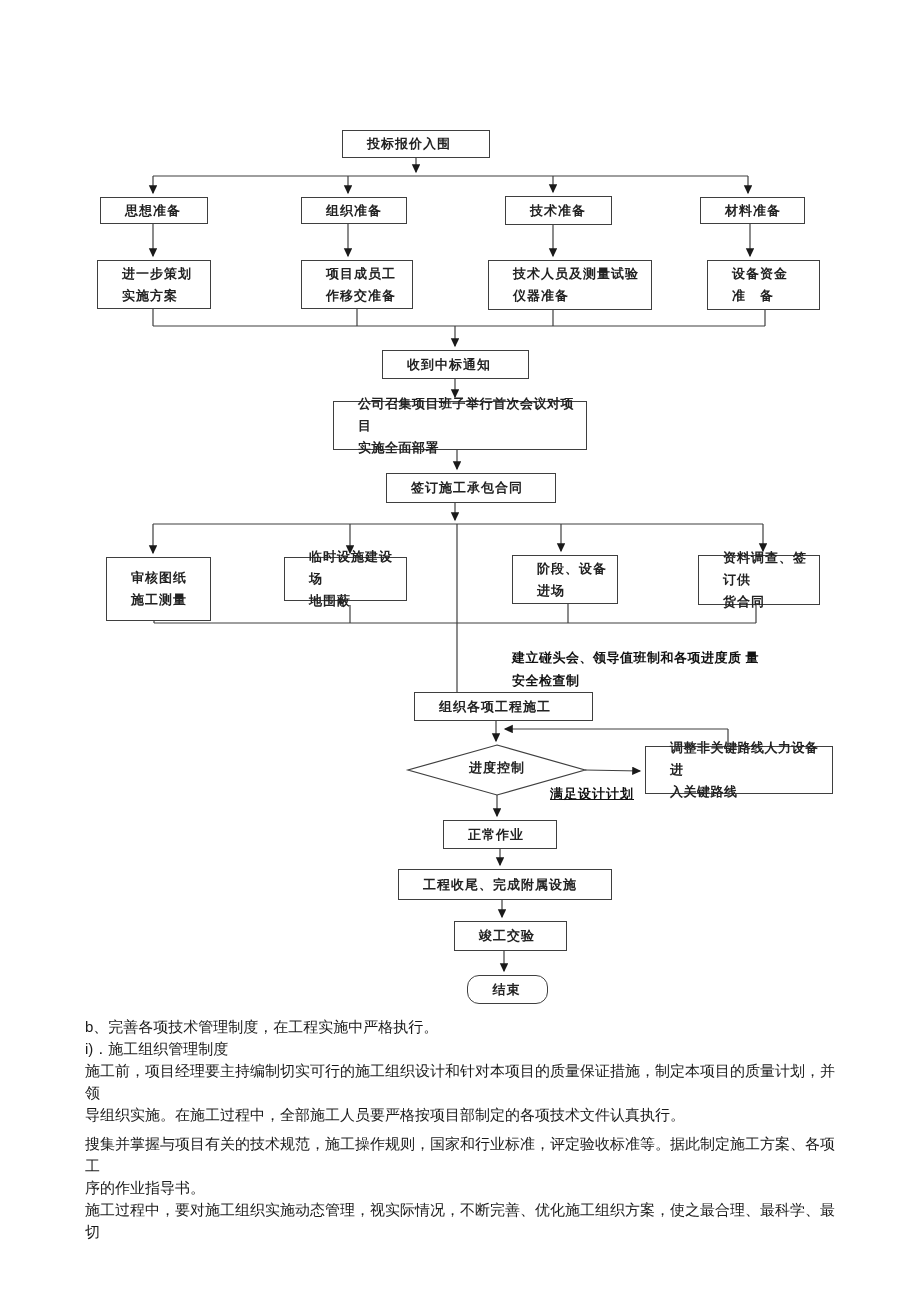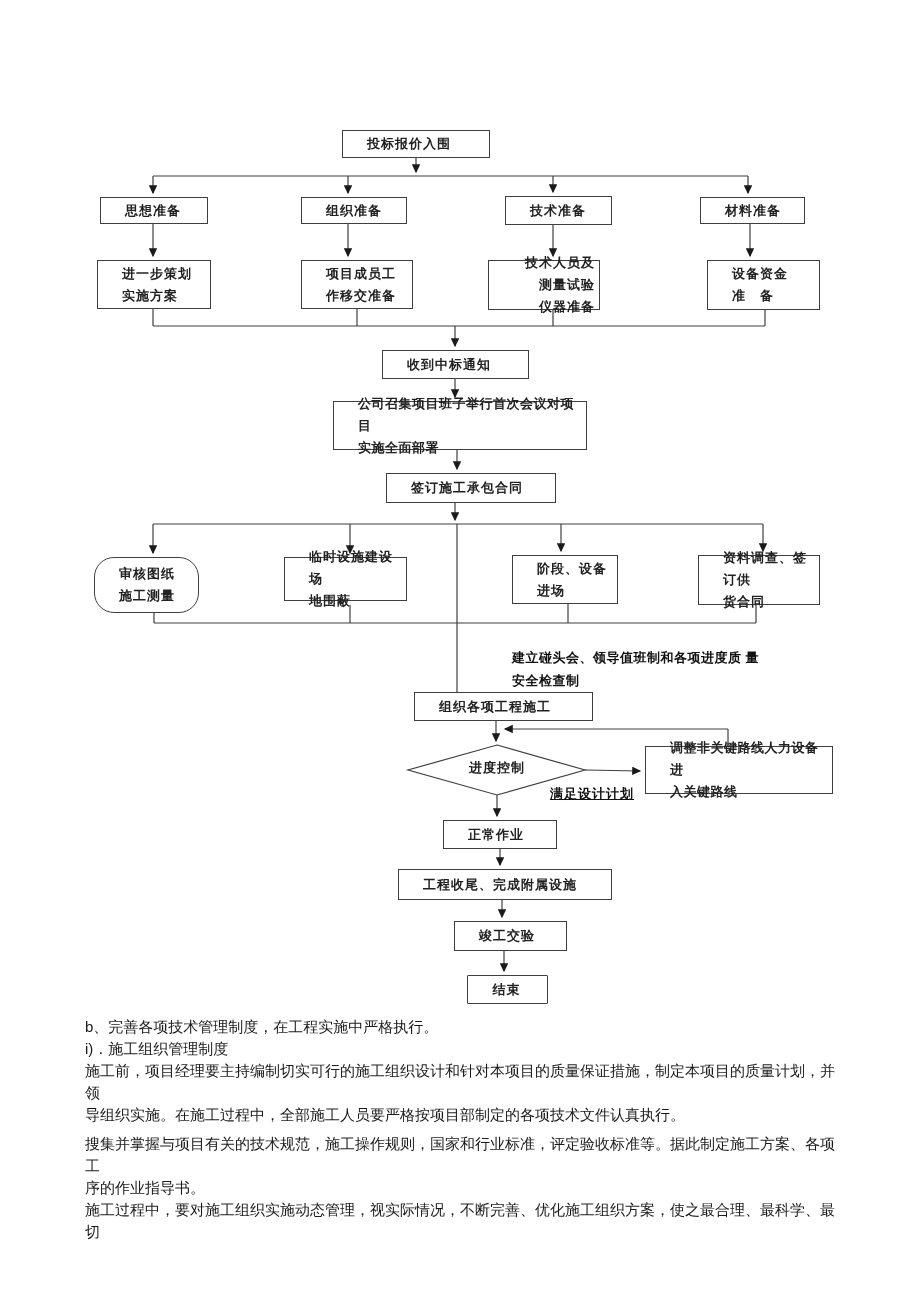--- a/index.html
+++ b/index.html
@@ -4,21 +4,21 @@
 <style>
   html,body{margin:0;padding:0;background:#fff;}
   #page{position:relative;width:920px;height:1301px;background:#ffffff;
         font-family:"Liberation Sans",sans-serif;color:#1c1c1c;overflow:hidden;}
   svg.wires{position:absolute;left:0;top:0;width:920px;height:1301px;}
   .node{position:absolute;border:1px solid #3f3f3f;background:#fff;
         display:flex;align-items:center;box-sizing:border-box;
         font-size:13px;letter-spacing:1px;line-height:22px;color:#222;
         padding-left:24px;padding-right:4px;white-space:pre-line;font-weight:600;}
   .node.center{justify-content:center;padding-left:2px;}
-  .node.rounded{border-radius:1px;}
+  .node.rounded{border-radius:12px;}
   .node.tight{letter-spacing:0.5px;}
   .freetext{position:absolute;white-space:pre-line;font-weight:bold;
             font-size:13px;line-height:23px;letter-spacing:0.5px;color:#111;}
   .diamond-label{position:absolute;left:408px;top:759px;width:178px;text-align:center;
             font-size:13px;letter-spacing:1px;color:#222;font-weight:700;}
   .smalllabel{position:absolute;font-size:13px;font-weight:bold;letter-spacing:1px;color:#111;text-decoration:underline;}
   .paras{position:absolute;left:85px;top:1016px;width:755px;font-size:15px;
          line-height:22px;color:#1a1a1a;}
   .paras p{margin:0 0 0 0;white-space:pre-line;}
   .paras p.gap{margin-top:7px;}
@@ -91,33 +91,33 @@
 
   <div class="node" style="left:100px;top:197px;width:108px;height:27px;">思想准备</div>
   <div class="node" style="left:301px;top:197px;width:106px;height:27px;">组织准备</div>
   <div class="node" style="left:505px;top:196px;width:107px;height:29px;">技术准备</div>
   <div class="node" style="left:700px;top:197px;width:105px;height:27px;">材料准备</div>
 
   <div class="node" style="left:97px;top:260px;width:114px;height:49px;">进一步策划
 实施方案</div>
   <div class="node" style="left:301px;top:260px;width:112px;height:49px;">项目成员工
 作移交准备</div>
-  <div class="node" style="left:488px;top:260px;width:112px;height:50px;text-align:right;">技术人员及测量试验
+  <div class="node" style="left:488px;top:260px;width:164px;height:50px;">技术人员及测量试验
 仪器准备</div>
   <div class="node" style="left:707px;top:260px;width:113px;height:50px;">设备资金
 准　备</div>
 
   <div class="node" style="left:382px;top:350px;width:147px;height:29px;">收到中标通知</div>
 
   <div class="node tight" style="left:333px;top:401px;width:254px;height:49px;">公司召集项目班子举行首次会议对项目
 实施全面部署</div>
 
   <div class="node" style="left:386px;top:473px;width:170px;height:30px;">签订施工承包合同</div>
 
-  <div class="node" style="left:94px;top:557px;width:105px;height:56px;border-radius:20px;">审核图纸
+  <div class="node" style="left:106px;top:557px;width:105px;height:64px;">审核图纸
 施工测量</div>
   <div class="node" style="left:284px;top:557px;width:123px;height:44px;">临时设施建设场
 地围蔽</div>
   <div class="node" style="left:512px;top:555px;width:106px;height:49px;">阶段、设备进场</div>
   <div class="node" style="left:698px;top:555px;width:122px;height:50px;">资料调查、签订供
 货合同</div>
 
   <div class="freetext" style="left:512px;top:646px;width:258px;">建立碰头会、领导值班制和各项进度质 量
 安全检查制</div>
 

